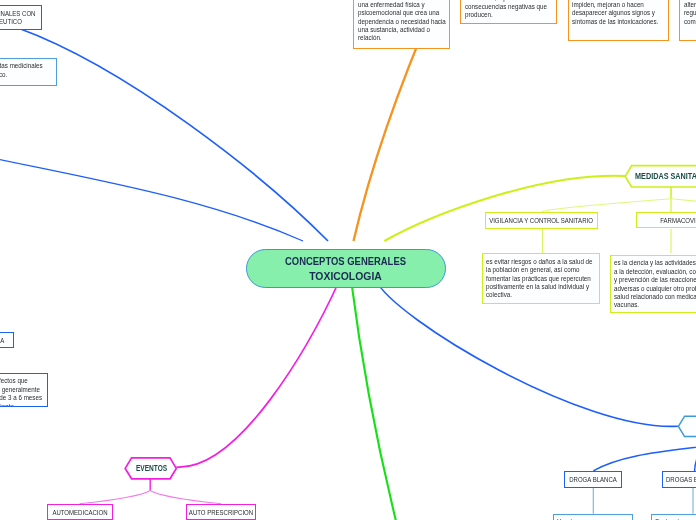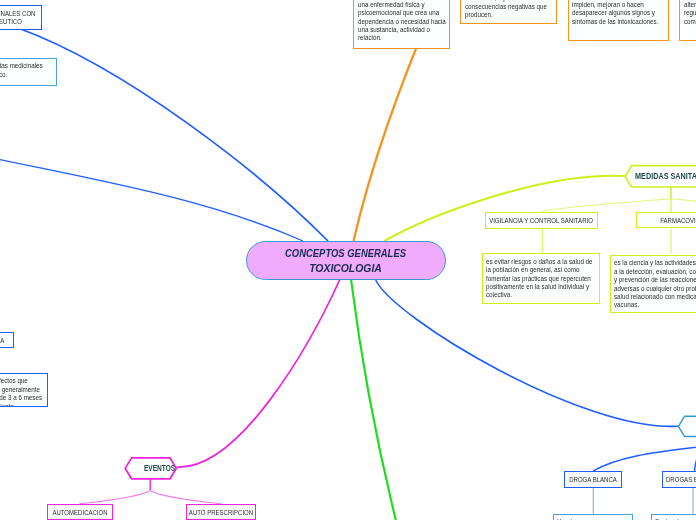--- a/index.html
+++ b/index.html
@@ -9,23 +9,23 @@
   #links{position:absolute;left:0;top:0;width:696px;height:520px;}
   .node{position:absolute;box-sizing:border-box;display:flex;align-items:center;
         justify-content:center;text-align:center;background:#fcfeff;color:#22262b;}
   .hexwrap{position:absolute;}
   .hexwrap svg{position:absolute;left:0;top:0;}
   .hexlabel{position:absolute;left:0;top:0;width:100%;height:100%;display:flex;
             align-items:center;justify-content:center;text-align:center;
             font-weight:bold;color:#1e4a45;white-space:nowrap;}
   .hexlabel > span{display:inline-block;transform-origin:left center;}
   
-  #central{left:245.5px;top:241px;width:200px;height:39px;border:1.3px solid #3b9ad6;
-           border-radius:19.5px;background:#f0abfc;
-           font-weight:bold;font-size:11px;color:#1a2a52;line-height:14.6px;font-style:italic;}
+  #central{left:245.5px;top:249px;width:200px;height:39px;border:1.3px solid #3b9ad6;
+           border-radius:19.5px;background:#86efac;
+           font-weight:bold;font-size:11px;color:#1a2a52;line-height:14.6px;}
   #central .l1{transform:scaleX(.858);}
   #central .l2{transform:scaleX(.945);}
   
   .hbox{font-size:7px;color:#2b2b2b;white-space:nowrap;overflow:visible;position:absolute;}
   .hbox > span{display:inline-block;position:absolute;
                left:50%;top:50%;transform:translate(-50%,-50%) scaleX(0.862);}
   
   .lbox{font-size:7px;color:#2b2b2b;line-height:8.3px;text-align:center;display:block;
         padding-top:3.5px;}
   .lbox > span{display:block;transform:scaleX(0.862);width:116%;margin-left:-8%;}
@@ -143,21 +143,21 @@
     <span>FARMACOVIGILANCIA</span>
   </div>
   <div class="node dbox bd-yg" style="left:610px;top:255px;width:119px;height:58px;">
     <span> es la ciencia y las actividades relativas a la detección, evaluación, comprensión y prevención de las reacciones adversas o cualquier otro problema de salud relacionado con medicamentos y vacunas.</span>
   </div>
 
   <div class="hexwrap" style="left:124px;top:456px;width:54px;height:24px;">
     <svg width="54" height="24" viewBox="0 0 54 24">
         <polygon points="1.2,12.4 7.6,1.9 46,1.9 52.3,12.4 46,22.8 7.6,22.8" fill="#fcfeff" stroke="#f21fe0" stroke-width="1.7" stroke-linejoin="miter"></polygon>
       </svg>
-    <div class="hexlabel" style="font-size:8.3px;justify-content:center;padding-left:12.3px;">
+    <div class="hexlabel" style="font-size:8.3px;justify-content:flex-start;padding-left:12.3px;">
         <span style="transform:scaleX(.79)">EVENTOS</span>
       </div>
   </div>
   <div class="node hbox bd-magenta" style="left:47px;top:504px;width:66px;height:16px;">
     <span>AUTOMEDICACION</span>
   </div>
   <div class="node hbox bd-magenta" style="left:186px;top:504px;width:70px;height:16px;">
     <span>AUTO PRESCRIPCION</span>
   </div>
 

